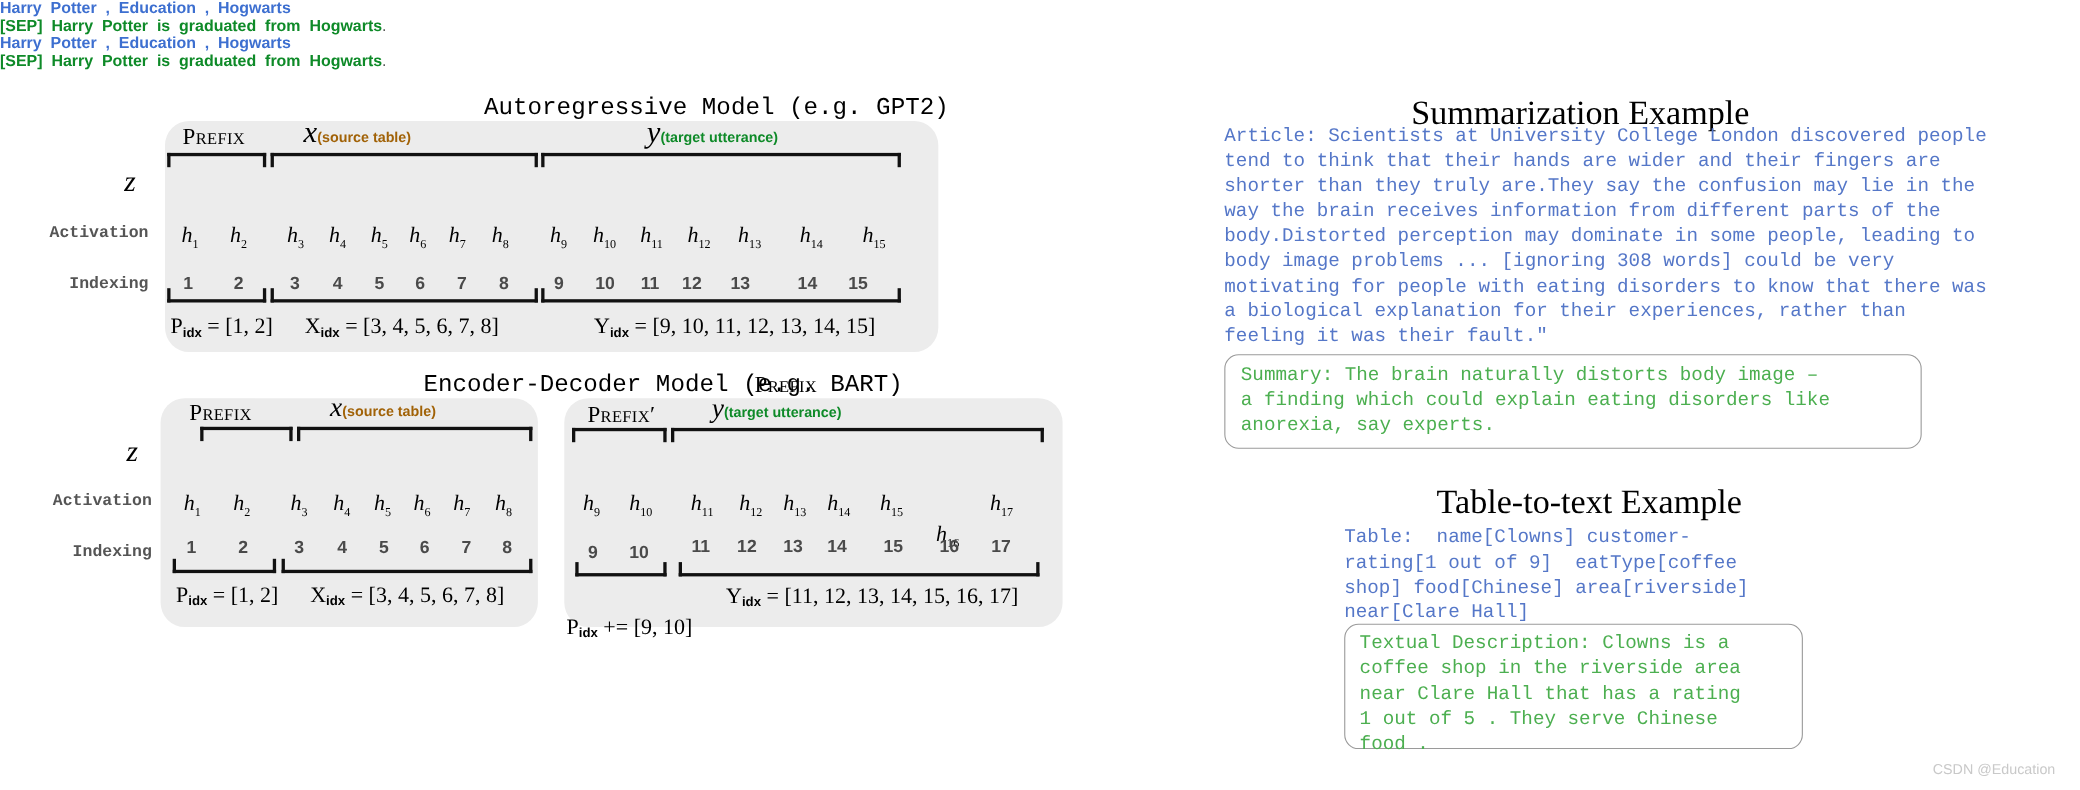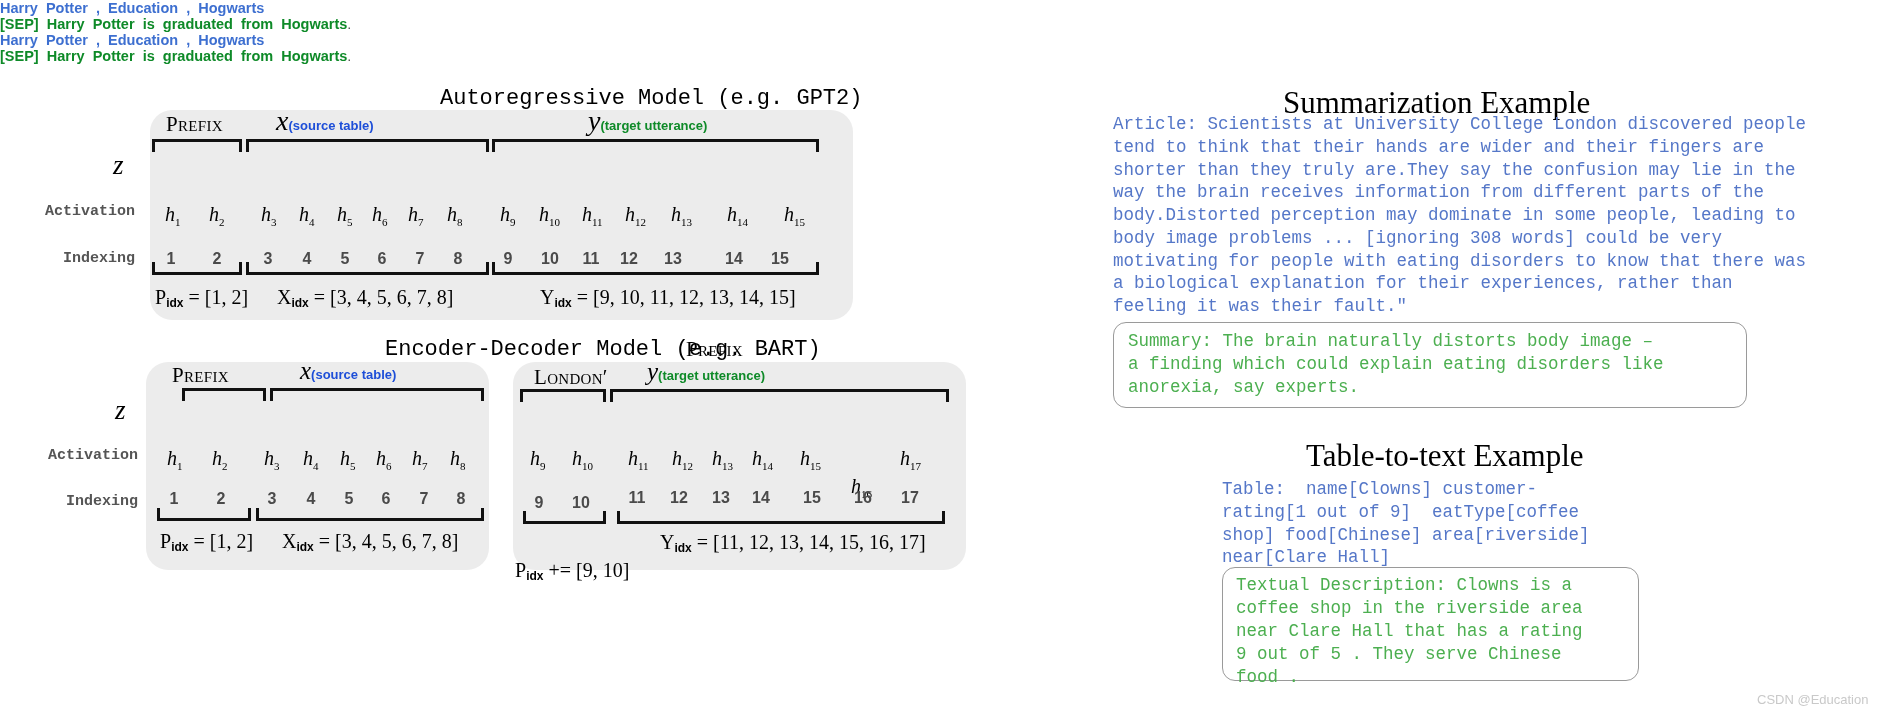--- a/index.html
+++ b/index.html
@@ -10,21 +10,21 @@
   
   .panel{position:absolute;background:#ececec;border-radius:22px;}
 
   
   .fig-title{font-family:Liberation Mono, monospace;font-size:22px;white-space:nowrap;}
   .sc{font-variant:small-caps;font-size:21px;letter-spacing:.3px;}
 
   .mathvar{font-family:"Liberation Serif",serif;font-style:italic;font-size:28px;}
   .mathvar.small{font-size:25px;}
   .sublab{font-family:"Liberation Sans",sans-serif;font-weight:bold;font-size:13px;}
-  .sublab.blue{color:#1d4ed8;}
+  .sublab.blue{color:#a16207;}
   .sublab.green{color:#0e8a28;}
 
   
   .tok{font-family:"Liberation Sans",sans-serif;font-weight:bold;font-size:14.5px;white-space:nowrap;}
   .tok.blue{color:#3d6fd0;}
   .tok.green{color:#0e8a28;}
   .tok.dotgray{color:#555;font-weight:normal;}
 
   
   .hrow{position:absolute;white-space:nowrap;}
@@ -203,21 +203,21 @@
 <div class="brk down" style="left:157px;top:508px;width:94px;"></div>
 <div class="brk down" style="left:256px;top:508px;width:228px;"></div>
 
 <div class="eq" style="left:160px;top:530px;">
   <span>P</span><span class="sb">idx</span><span> = [1, 2]</span>
 </div>
 <div class="eq" style="left:282px;top:530px;">
   <span>X</span><span class="sb">idx</span><span> = [3, 4, 5, 6, 7, 8]</span>
 </div>
 
-<div class="sc abs" style="left:534px;top:365px;">London′</div>
+<div class="sc abs" style="left:534px;top:365px;">Prefix′</div>
 <div class="abs" style="left:647px;top:358px;">
   <span class="mathvar small">y</span><span class="sublab green">(target utterance)</span>
 </div>
 
 <div class="brk" style="left:520px;top:389px;width:86px;"></div>
 <div class="brk" style="left:610px;top:389px;width:339px;"></div>
 
 <div class="tok green" style="left:614px;top:405px;">
   <span>[SEP]</span>&nbsp;
   <span>Harry</span>&nbsp;
@@ -283,16 +283,16 @@
 
 <div class="mono-blue" style="left:1222px;top:478px;">Table:  name[Clowns] customer-
 rating[1 out of 9]  eatType[coffee
 shop] food[Chinese] area[riverside]
 near[Clare Hall]</div>
 
 <div class="outbox" style="left:1222px;top:567px;width:417px;height:114px;"></div>
 <div class="mono-green" style="left:1236px;top:574px;">Textual Description: Clowns is a
 coffee shop in the riverside area
 near Clare Hall that has a rating
-9 out of 5 . They serve Chinese
+1 out of 5 . They serve Chinese
 food .</div>
 
 <div class="watermark" style="left:1757px;top:692px;">CSDN @Education</div>
 
 </body></html>

